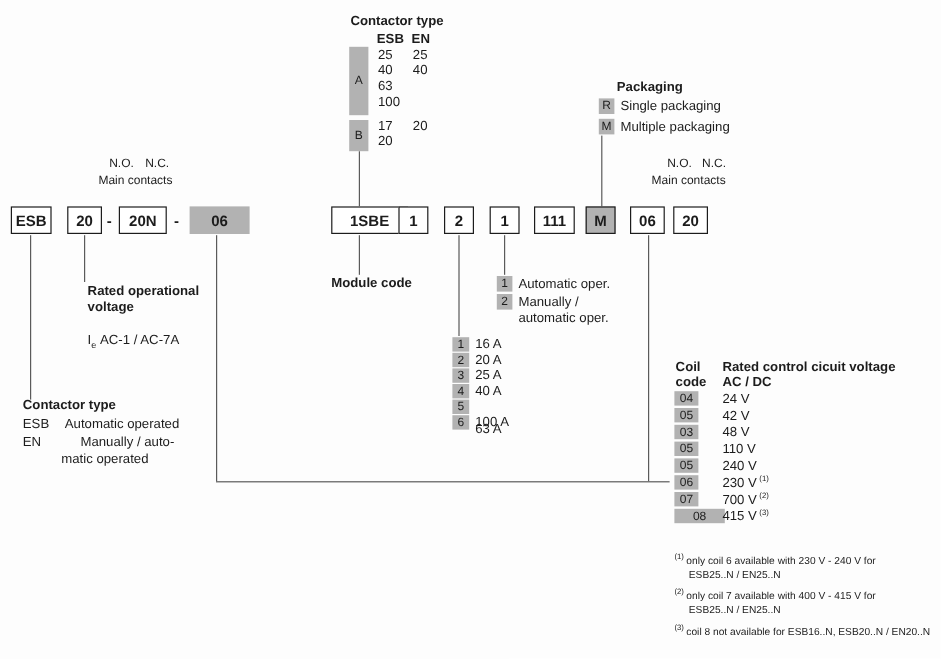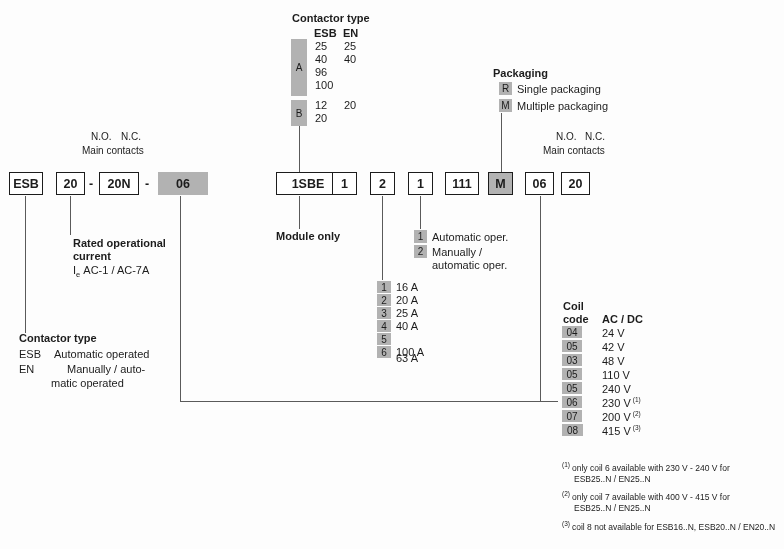--- a/index.html
+++ b/index.html
@@ -47,31 +47,31 @@
   <div class="line" style="left:501px;top:113px;width:1px;height:59px"></div>
   <div class="line" style="left:540px;top:196px;width:1px;height:205px"></div>
 
   <div class="abs bold" style="left:292px;top:12px">Contactor type</div>
   <div class="abs bold" style="left:314px;top:27px">ESB</div>
   <div class="abs bold" style="left:343px;top:27px">EN</div>
 
   <div class="graychip" style="left:291px;top:39px;width:16px;height:57px">A</div>
   <div class="abs" style="left:315px;top:40px">25</div>
   <div class="abs" style="left:315px;top:53px">40</div>
-  <div class="abs" style="left:315px;top:66px">96</div>
+  <div class="abs" style="left:315px;top:66px">63</div>
   <div class="abs" style="left:315px;top:79px">100</div>
   <div class="abs" style="left:344px;top:40px">25</div>
   <div class="abs" style="left:344px;top:53px">40</div>
 
   <div class="graychip" style="left:291px;top:100px;width:16px;height:26px">B</div>
-  <div class="abs" style="left:315px;top:99px">12</div>
+  <div class="abs" style="left:315px;top:99px">17</div>
   <div class="abs" style="left:315px;top:112px">20</div>
   <div class="abs" style="left:344px;top:99px">20</div>
 
-  <div class="abs bold" style="left:493px;top:67px">Packaging</div>
+  <div class="abs bold" style="left:514px;top:67px">Packaging</div>
   <div class="graychip" style="left:499px;top:82px;width:13px;height:13px">R</div>
   <div class="abs" style="left:517px;top:83px">Single packaging</div>
   <div class="graychip" style="left:499px;top:99px;width:13px;height:13px">M</div>
   <div class="abs" style="left:517px;top:100px">Multiple packaging</div>
 
   <div class="abs small" style="left:91px;top:131px">N.O.</div>
   <div class="abs small" style="left:121px;top:131px">N.C.</div>
   <div class="abs small" style="left:82px;top:145px">Main contacts</div>
 
   <div class="abs small" style="left:556px;top:131px">N.O.</div>
@@ -87,21 +87,21 @@
 
   <div class="codebox" style="left:276px;top:172px;width:64px">1SBE</div>
   <div class="codebox" style="left:332px;top:172px;width:25px">1</div>
   <div class="codebox" style="left:370px;top:172px;width:25px">2</div>
   <div class="codebox" style="left:408px;top:172px;width:25px">1</div>
   <div class="codebox" style="left:445px;top:172px;width:34px">111</div>
   <div class="codebox grayfill" style="left:488px;top:172px;width:25px">M</div>
   <div class="codebox" style="left:525px;top:172px;width:29px">06</div>
   <div class="codebox" style="left:561px;top:172px;width:29px">20</div>
 
-  <div class="abs bold" style="left:276px;top:230px">Module only</div>
+  <div class="abs bold" style="left:276px;top:230px">Module code</div>
 
   <div class="graychip" style="left:414px;top:230px;width:13px;height:13px">1</div>
   <div class="abs" style="left:432px;top:231px">Automatic oper.</div>
   <div class="graychip" style="left:414px;top:245px;width:13px;height:13px">2</div>
   <div class="abs" style="left:432px;top:246px">Manually /</div>
   <div class="abs" style="left:432px;top:259px">automatic oper.</div>
 
   <div class="graychip" style="left:377px;top:281px;width:14px;height:12px">1</div>
   <div class="abs" style="left:396px;top:281px">16 A</div>
   <div class="graychip" style="left:377px;top:294px;width:14px;height:12px">2</div>
@@ -109,49 +109,50 @@
   <div class="graychip" style="left:377px;top:307px;width:14px;height:12px">3</div>
   <div class="abs" style="left:396px;top:307px">25 A</div>
   <div class="graychip" style="left:377px;top:320px;width:14px;height:12px">4</div>
   <div class="abs" style="left:396px;top:320px">40 A</div>
   <div class="graychip" style="left:377px;top:333px;width:14px;height:12px">5</div>
   <div class="abs" style="left:396px;top:352px">63 A</div>
   <div class="graychip" style="left:377px;top:346px;width:14px;height:12px">6</div>
   <div class="abs" style="left:396px;top:346px">100 A</div>
 
   <div class="abs bold" style="left:73px;top:237px">Rated operational</div>
-  <div class="abs bold" style="left:73px;top:250px">current</div>
-  <div class="abs" style="left:73px;top:264px"><span>I</span><sub class="cursub">e</sub>&nbsp;<span>AC-1 / AC-7A</span></div>
+  <div class="abs bold" style="left:73px;top:250px">voltage</div>
+  <div class="abs" style="left:73px;top:278px"><span>I</span><sub class="cursub">e</sub>&nbsp;<span>AC-1 / AC-7A</span></div>
 
   <div class="abs bold" style="left:19px;top:332px">Contactor type</div>
   <div class="abs" style="left:19px;top:348px">ESB</div>
   <div class="abs" style="left:54px;top:348px">Automatic operated</div>
   <div class="abs" style="left:19px;top:363px">EN</div>
   <div class="abs" style="left:67px;top:363px">Manually / auto-</div>
   <div class="abs" style="left:51px;top:377px">matic operated</div>
 
   <div class="abs bold" style="left:563px;top:300px">Coil</div>
   <div class="abs bold" style="left:563px;top:313px">code</div>
+  <div class="abs bold" style="left:602px;top:300px">Rated control cicuit voltage</div>
   <div class="abs bold" style="left:602px;top:313px">AC / DC</div>
 
   <div class="graychip" style="left:562px;top:326px;width:20px;height:12px">04</div>
   <div class="abs" style="left:602px;top:326px"><span>24 V</span><sup class="supnote"></sup></div>
   <div class="graychip" style="left:562px;top:340px;width:20px;height:12px">05</div>
   <div class="abs" style="left:602px;top:340px"><span>42 V</span><sup class="supnote"></sup></div>
   <div class="graychip" style="left:562px;top:354px;width:20px;height:12px">03</div>
   <div class="abs" style="left:602px;top:354px"><span>48 V</span><sup class="supnote"></sup></div>
   <div class="graychip" style="left:562px;top:368px;width:20px;height:12px">05</div>
   <div class="abs" style="left:602px;top:368px"><span>110 V</span><sup class="supnote"></sup></div>
   <div class="graychip" style="left:562px;top:382px;width:20px;height:12px">05</div>
   <div class="abs" style="left:602px;top:382px"><span>240 V</span><sup class="supnote"></sup></div>
   <div class="graychip" style="left:562px;top:396px;width:20px;height:12px">06</div>
   <div class="abs" style="left:602px;top:396px"><span>230 V</span><sup class="supnote">(1)</sup></div>
   <div class="graychip" style="left:562px;top:410px;width:20px;height:12px">07</div>
-  <div class="abs" style="left:602px;top:410px"><span>200 V</span><sup class="supnote">(2)</sup></div>
-  <div class="graychip" style="left:562px;top:424px;width:21px;height:12px">08</div>
+  <div class="abs" style="left:602px;top:410px"><span>700 V</span><sup class="supnote">(2)</sup></div>
+  <div class="graychip" style="left:562px;top:424px;width:42px;height:12px">08</div>
   <div class="abs" style="left:602px;top:424px"><span>415 V</span><sup class="supnote">(3)</sup></div>
 
   <div class="fn" style="left:562px;top:461px"><sup class="fnsup">(1)</sup><span>only coil 6 available with 230 V - 240 V for</span></div>
   <div class="fn" style="left:574px;top:474px">ESB25..N / EN25..N</div>
   <div class="fn" style="left:562px;top:490px"><sup class="fnsup">(2)</sup><span>only coil 7 available with 400 V - 415 V for</span></div>
   <div class="fn" style="left:574px;top:503px">ESB25..N / EN25..N</div>
   <div class="fn" style="left:562px;top:520px"><sup class="fnsup">(3)</sup><span>coil 8 not available for ESB16..N, ESB20..N / EN20..N</span></div>
 
 </div>
 

